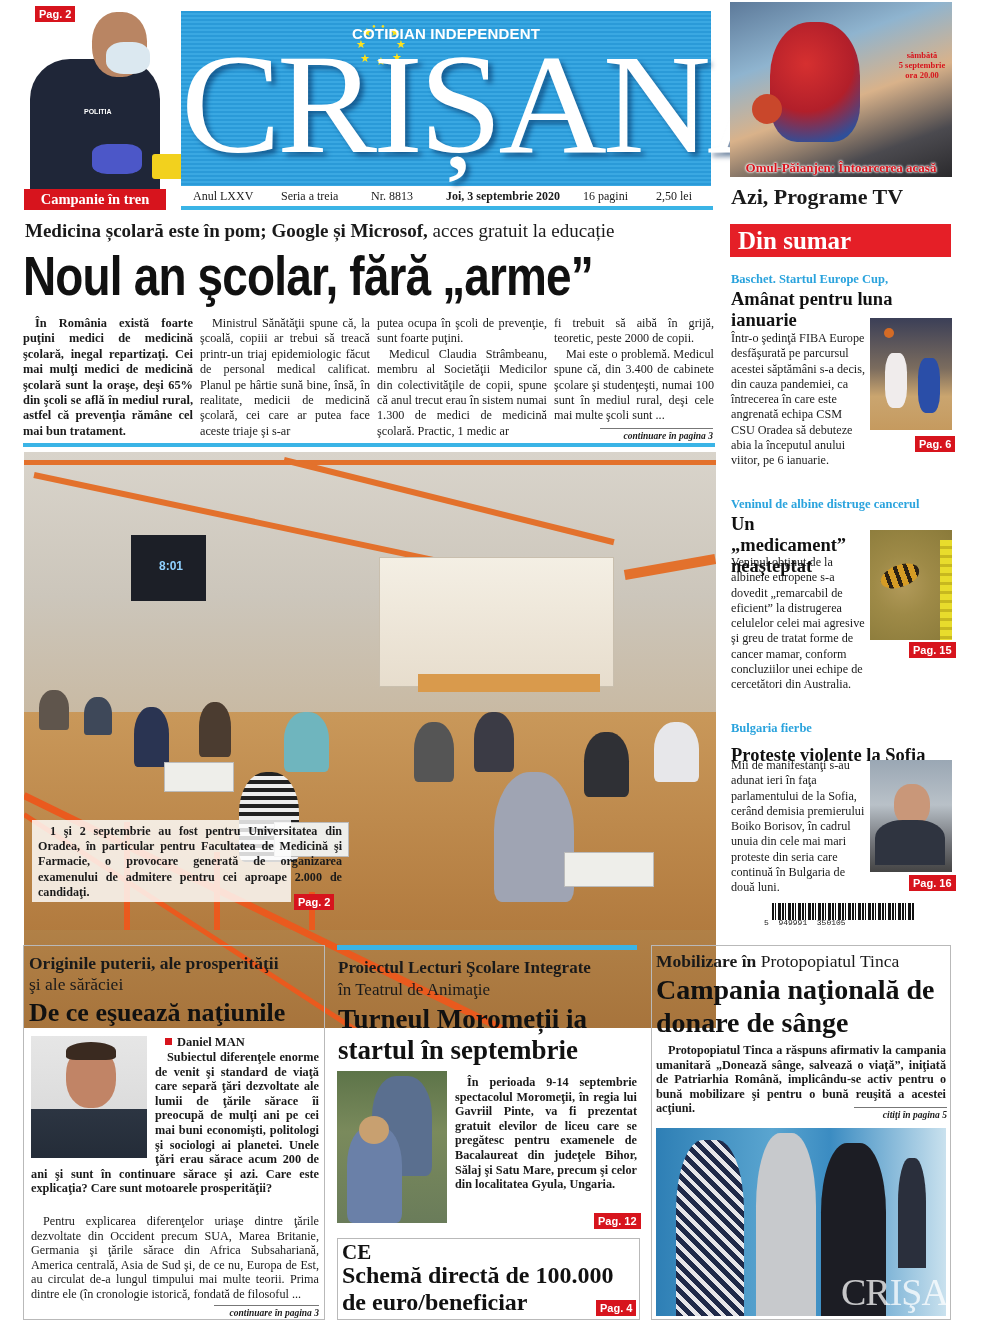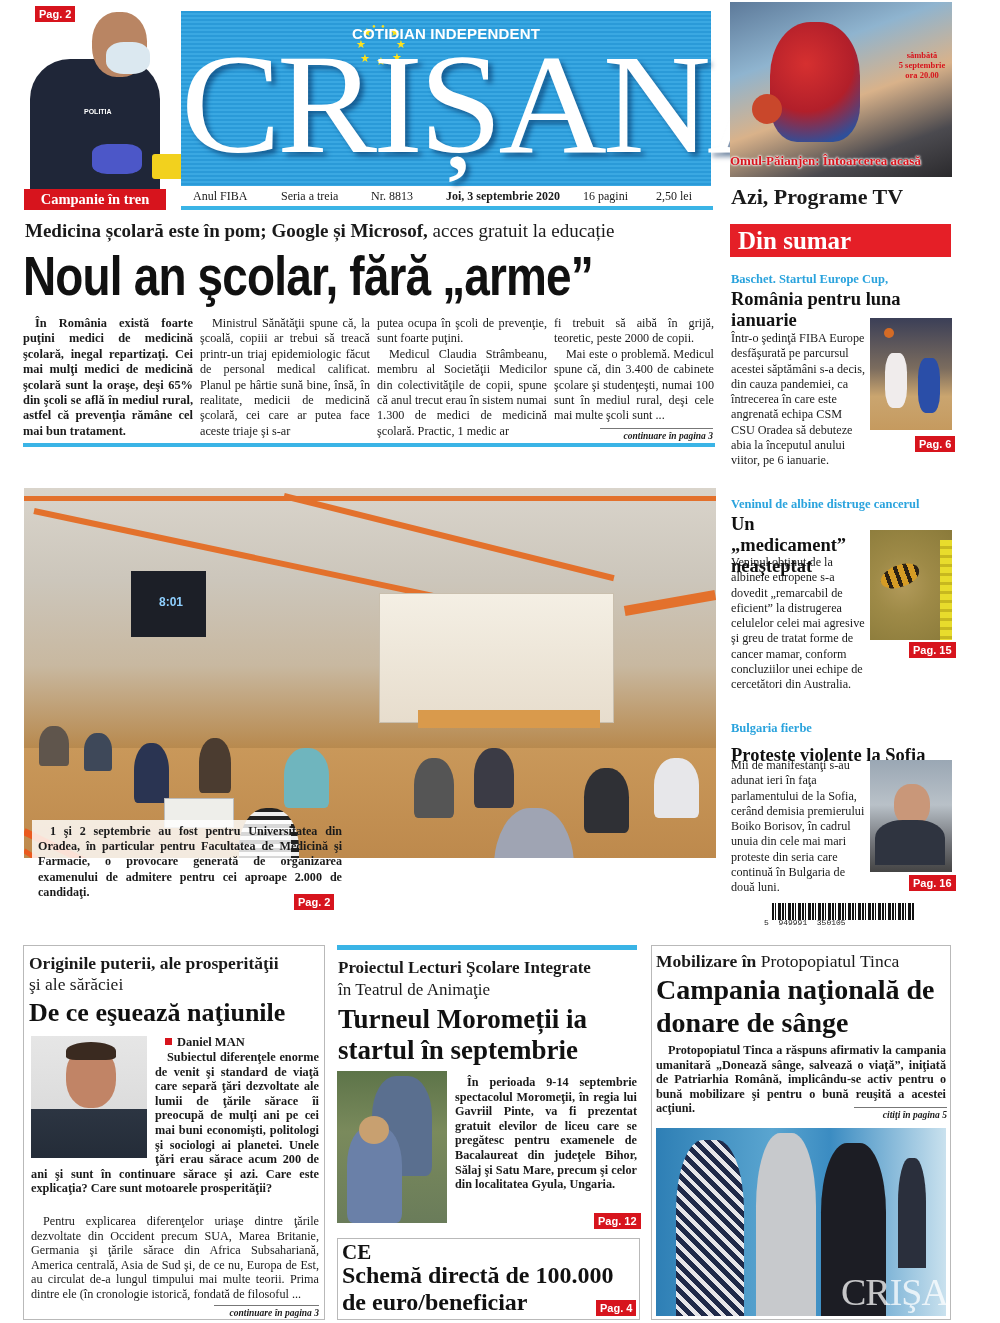--- a/index.html
+++ b/index.html
@@ -26,22 +26,22 @@
   
   .kicker-main { left: 25px; top: 220px; font-size: 19px; white-space: nowrap; }
   .kicker-main b { font-weight: bold; }
   .headline-main { left: 23px; top: 246px; font-family: "Liberation Sans", "DejaVu Sans", sans-serif; font-weight: bold; font-size: 56px; line-height: 60px; letter-spacing: -1px; transform: scaleX(0.82); transform-origin: left top; white-space: nowrap; color: #111; }
   .col { position: absolute; top: 316px; width: 170px; font-size: 12.2px; line-height: 15.4px; text-align: justify; }
   .col p { text-indent: 12px; }
   .col.bold { font-weight: bold; font-size: 12.4px; }
   .cont { position: absolute; font-style: italic; font-weight: bold; font-size: 9.5px; border-top: 1px solid #777; padding-top: 2px; text-align: right; }
 
   
-  #main-photo { left: 24px; top: 452px; width: 692px; height: 370px;
-    background: linear-gradient(to bottom, #d9d4cb 0%, #ccc6bb 25%, #c8b8a0 48%, #b88a4f 70%, #a7743c 100%); margin-top: 36px; }
+  #main-photo { left: 24px; top: 452px; width: 692px; height: 576px;
+    background: linear-gradient(to bottom, #d9d4cb 0%, #ccc6bb 25%, #c8b8a0 48%, #b88a4f 70%, #a7743c 100%); }
   .truss { position: absolute; background: #e3712c; }
   .window { position: absolute; background: linear-gradient(to bottom, #f4efe4, #e7ddcd); border: 1px solid #c9bfae; }
   .screen { position: absolute; background: #1c1f27; color: #ffd44d; font-family: "Liberation Sans", sans-serif; font-size: 10px; }
   .person { position: absolute; border-radius: 45% 45% 10% 10%; }
   .desk { position: absolute; background: #eeeeea; border: 1px solid #bbb; }
   .rail { position: absolute; background: #ea5a1e; }
   #caption-box { left: 32px; top: 820px; width: 259px; height: 82px; background: rgba(255,255,255,0.82); }
   #caption-box .txt { position: absolute; left: 6px; top: 4px; width: 304px; font-weight: bold; font-size: 12.1px; line-height: 15.2px; text-align: justify; }
   #caption-box .txt::first-line { }
 
@@ -94,38 +94,38 @@
       <span class="star" style="left:50px;top:18px;">★</span>
     <span class="star" style="left:14px;top:32px;">★</span>
       <span class="star" style="left:30px;top:35px;">★</span>
       <span class="star" style="left:46px;top:31px;">★</span>
   </div>
   <div class="tagline">COTIDIAN INDEPENDENT</div>
   <div class="brand">CRIȘANA</div>
 </div>
 
 <div id="issue-bar" class="abs">
-  <span style="left:12px;">Anul FIBA</span>
+  <span style="left:12px;">Anul LXXV</span>
   <span style="left:100px;">Seria a treia</span>
   <span style="left:190px;">Nr. 8813</span>
   <span style="left:265px; font-weight:bold;">Joi, 3 septembrie 2020</span>
   <span style="left:402px;">16 pagini</span>
   <span style="left:475px;">2,50 lei</span>
 </div>
 <div id="issue-rule" class="abs"></div>
 
 <div id="tv-photo" class="photo">
   <div style="position:absolute; left:40px; top:20px; width:90px; height:120px; background:radial-gradient(circle at 40% 35%, #d63030 0%, #b21f2a 50%, #2f4f9a 85%); border-radius:45% 45% 30% 30%;"></div>
   <div style="position:absolute; left:22px; top:92px; width:30px; height:30px; background:#c9472b; border-radius:50%;"></div>
   <div style="position:absolute; right:2px; top:48px; width:56px; text-align:center; color:#d7141d; font-weight:bold; font-size:8.5px; line-height:10px;">
     <div>sâmbătă</div>
     <div>5 septembrie</div>
     <div>ora 20.00</div>
   </div>
-  <div style="position:absolute; left:0; right:0; bottom:8px; text-align:left; color:#d7141d; font-weight:bold; font-size:13px; text-shadow:0 0 2px #fff, 0 0 2px #fff, 0 0 3px #fff;">Omul-Păianjen: Întoarcerea acasă</div>
+  <div style="position:absolute; left:0; right:0; bottom:1px; text-align:center; color:#d7141d; font-weight:bold; font-size:13px; text-shadow:0 0 2px #fff, 0 0 2px #fff, 0 0 3px #fff;">Omul-Păianjen: Întoarcerea acasă</div>
 </div>
 <div class="abs azi">Azi, Programe TV</div>
 
 <div class="abs kicker-main">
   <b>Medicina școlară este în pom; Google și Microsof,</b><span> acces gratuit la educație</span>
 </div>
 <div class="abs headline-main">Noul an şcolar, fără „arme”</div>
 
 <div class="col bold" style="left:23px;">
   <p>În România există foarte puţini medici de medicină şcolară, inegal repartizaţi. Cei mai mulţi medici de medicină şcolară sunt la oraşe, deşi 65% din şcoli se află în mediul rural, astfel că prevenţia rămâne cel mai bun tratament.</p>
@@ -184,21 +184,21 @@
 </div>
 
 <div id="caption-box" class="abs">
   <div class="txt" style="text-indent:12px;">1 şi 2 septembrie au fost pentru Universitatea din Oradea, în particular pentru Facultatea de Medicină şi Farmacie, o provocare generată de organizarea examenului de admitere pentru cei aproape 2.000 de candidaţi.</div>
 </div>
 <div class="pag" style="left:294px; top:894px;">Pag. 2</div>
 
 <div id="din-sumar" class="abs">Din sumar</div>
 
 <div class="s-kicker" style="left:731px; top:272px;">Baschet. Startul Europe Cup,</div>
-<div class="s-title" style="left:731px; top:289px; width:170px;">România pentru luna ianuarie</div>
+<div class="s-title" style="left:731px; top:289px; width:170px;">Amânat pentru luna ianuarie</div>
 <div class="photo" style="left:870px; top:318px; width:82px; height:112px; background:linear-gradient(to bottom, #3b3f57 0%, #7b6c5e 45%, #caa56f 70%, #c59a5f 100%);">
   <div style="position:absolute; left:15px; top:35px; width:22px; height:55px; background:#f0ecec; border-radius:35%;"></div>
   <div style="position:absolute; left:48px; top:40px; width:22px; height:55px; background:#2a4ea8; border-radius:35%;"></div>
   <div style="position:absolute; left:14px; top:10px; width:10px; height:10px; background:#d46b25; border-radius:50%;"></div>
 </div>
 <div class="s-body" style="left:731px; top:331px; width:136px;">Într-o şedinţă FIBA Europe desfăşurată pe parcursul acestei săptămâni s-a decis, din cauza pandemiei, ca întrecerea în care este angrenată echipa CSM CSU Oradea să debuteze abia la începutul anului viitor, pe 6 ianuarie.</div>
 <div class="pag" style="left:915px; top:436px;">Pag. 6</div>
 
 <div class="s-kicker" style="left:731px; top:497px;">Veninul de albine distruge cancerul</div>
 <div class="s-title" style="left:731px; top:514px; width:140px;">Un „medicament” neaşteptat</div>

